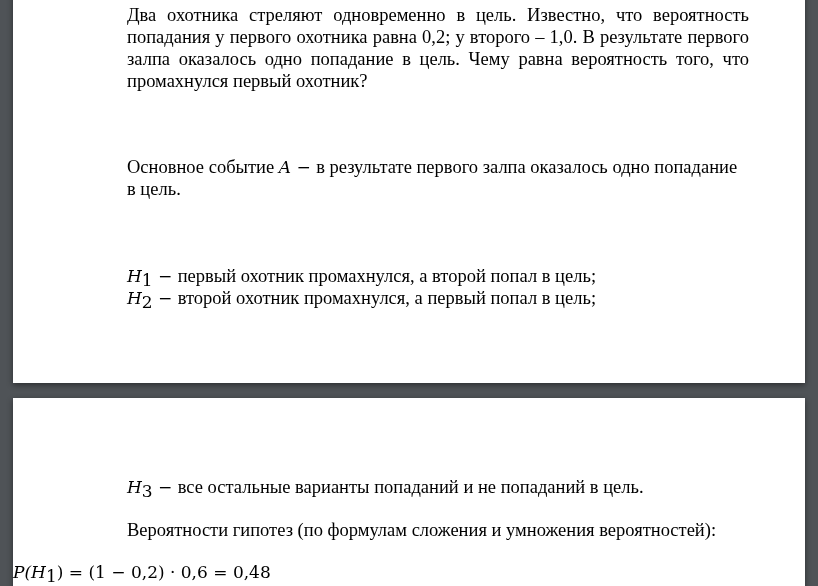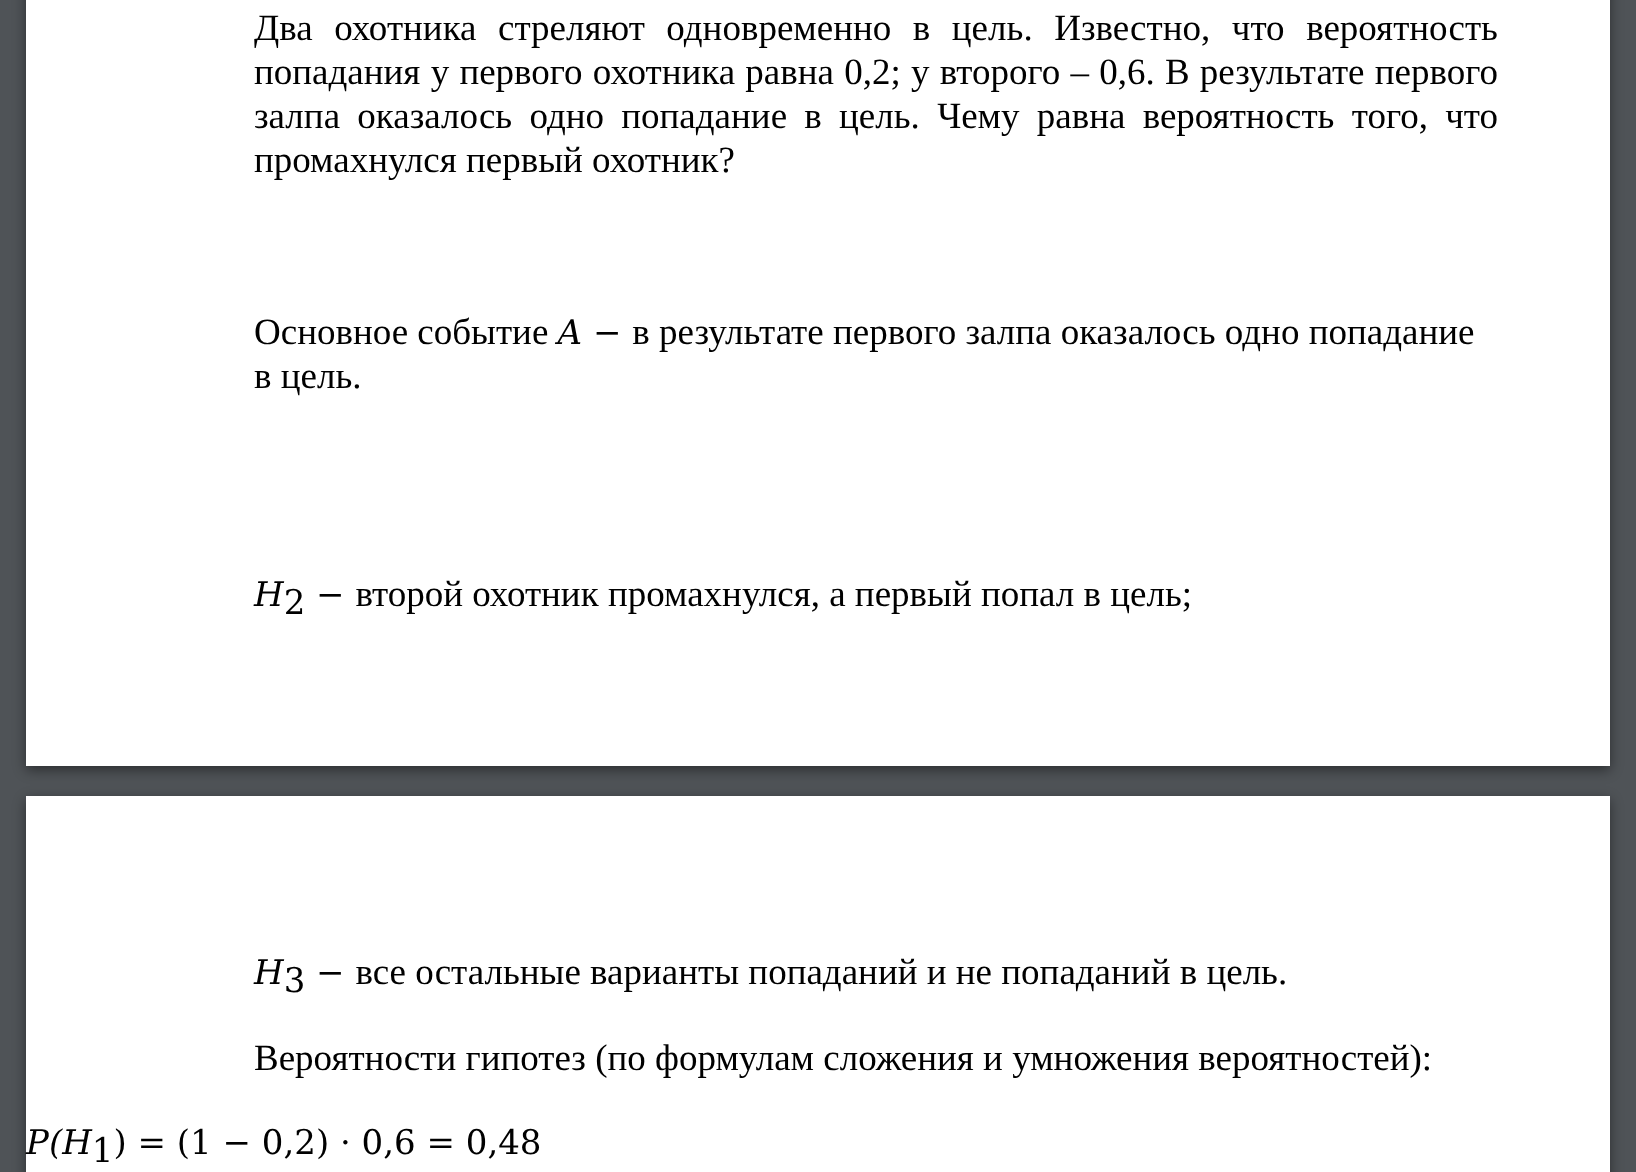--- a/index.html
+++ b/index.html
@@ -24,26 +24,27 @@
   .bold { font-weight:bold; }
   .math { font-family:"DejaVu Serif", serif; font-style:italic; font-size:17px; }
   .mathup { font-family:"DejaVu Serif", serif; font-size:17px; }
   sub { font-size:12px; vertical-align:-4px; font-style:normal; line-height:0; }
   .center { text-align:left; left:0; width:812px; }
 </style>
 </head>
 <body>
 
 <div class="page" id="page1">
-  <p class="p just" style="top:14px;">Два охотника стреляют одновременно в цель. Известно, что вероятность попадания у первого охотника равна 0,2; у второго – 0,6. В результате первого залпа оказалось одно попадание в цель. Чему равна вероятность того, что промахнулся первый охотник?</p>
+  <p class="p just" style="top:14px;">Два охотника стреляют одновременно в цель. Известно, что вероятность попадания у первого охотника равна 0,2; у второго – 1,0. В результате первого залпа оказалось одно попадание в цель. Чему равна вероятность того, что промахнулся первый охотник?</p>
 
 
   <p class="p" style="top:166px;"><span>Основное событие </span><span class="math">A</span><span class="mathup"> − </span><span>в результате первого залпа оказалось одно попадание в цель.</span></p>
 
 
+  <p class="p" style="top:275px;"><span class="math">H</span><sub class="mathup">1</sub><span class="mathup"> − </span><span>первый охотник промахнулся, а второй попал в цель;</span></p>
 
   <p class="p" style="top:297px;"><span class="math">H</span><sub class="mathup">2</sub><span class="mathup"> − </span><span>второй охотник промахнулся, а первый попал в цель;</span></p>
 </div>
 
 <div class="page" id="page2">
   <p class="p" style="top:78px;"><span class="math">H</span><sub class="mathup">3</sub><span class="mathup"> − </span><span>все остальные варианты попаданий и не попаданий в цель.</span></p>
 
   <p class="p" style="top:121px;">Вероятности гипотез (по формулам сложения и умножения вероятностей):</p>
 
   <p class="p center" style="top:163px;"><span class="math">P(</span><span class="math">H</span><sub class="mathup">1</sub><span class="mathup">) = (1 − 0,2) · 0,6 = 0,48</span></p>

